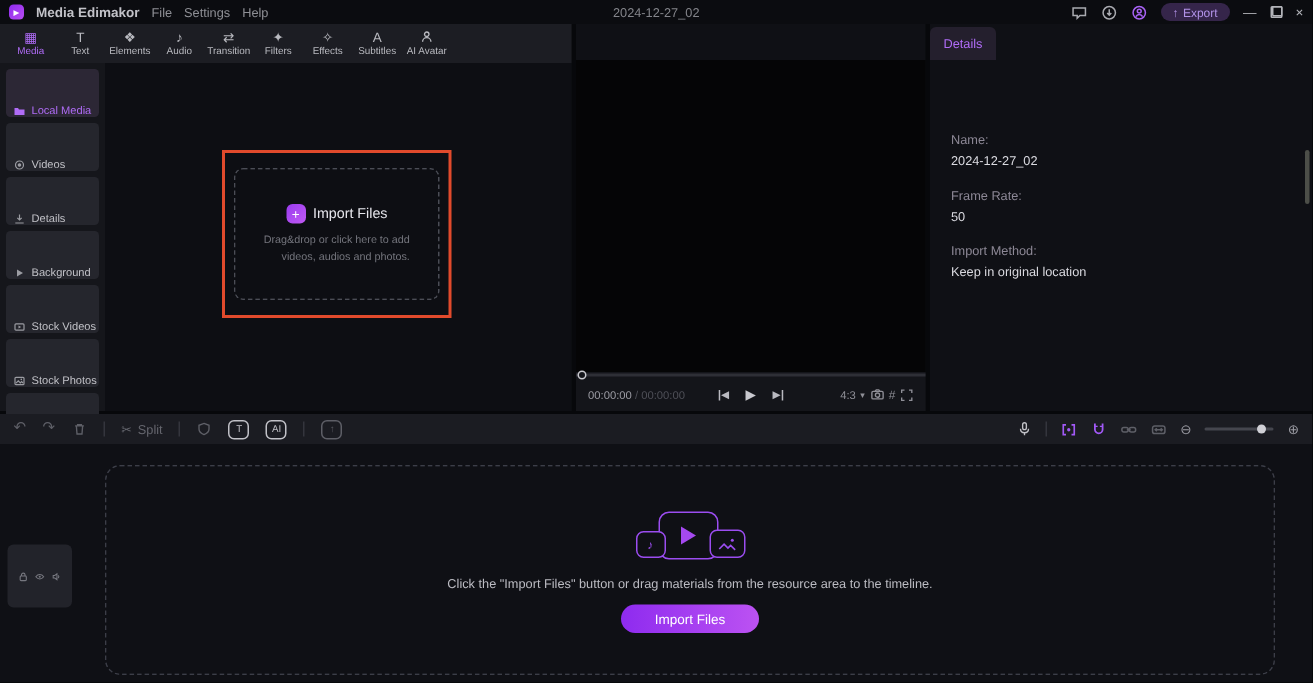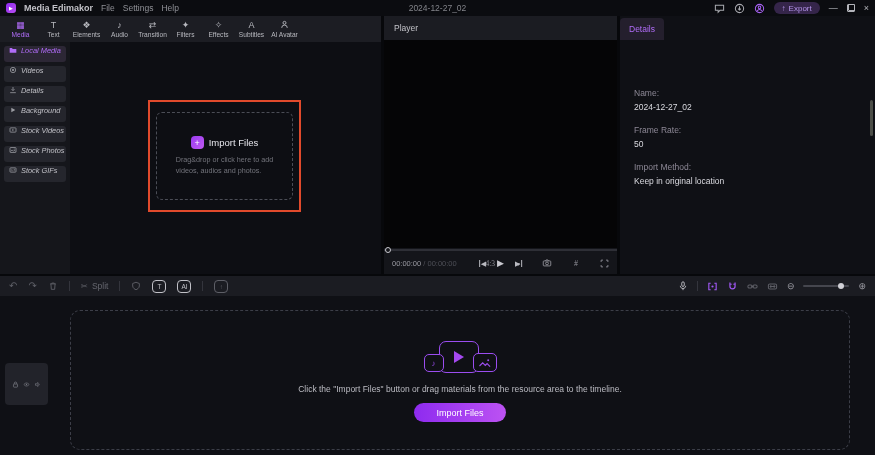--- a/index.html
+++ b/index.html
@@ -34,53 +34,53 @@
   
   .ribbon { position:absolute; left:0; top:0; width:381px; height:26px; background:#1c1d23;
             display:flex; align-items:center; padding-left:4px; }
   .rtab { width:33px; display:flex; flex-direction:column; align-items:center; gap:1px; color:#b8b9bf; cursor:pointer; }
   .rtab .ri { font-size:9px; line-height:10px; height:10px; }
   .rtab .rl { font-size:6.6px; }
   .rtab.active { color:#b06cf7; }
 
   
   .sidebar { position:absolute; left:0; top:26px; width:70px; height:232px; background:#15161b; padding-top:4px; }
-  .sb-item { margin:0 4px 4px 4px; height:16px; border-radius:3px; background:#25262d;
-             display:flex; align-items:flex-start; gap:4px; padding-left:5px; color:#c0c0c6; font-size:7.4px; cursor:pointer;font-style:italic; }
+  .sb-item { margin:0 4px 4px 4px; height:32px; border-radius:3px; background:#25262d;
+             display:flex; align-items:flex-end; gap:4px; padding-left:5px; color:#c0c0c6; font-size:7.4px; cursor:pointer; }
   .sb-item .svgi { color:#9b9ca2; }
   .sb-item.active { background:#2c2735; color:#b06cf7; }
   .sb-item.active .svgi { color:#b06cf7; }
 
   .media-content { position:absolute; left:70px; top:26px; width:311px; height:232px; background:#0d0e13; }
   .annotation-box { position:absolute; left:78px; top:58px; width:153px; height:112px; border:2px solid #e14a2c; }
   .import-drop { position:absolute; left:6px; top:10px; width:137px; height:88px; border:1px dashed #4b4d56; border-radius:6px;
                  display:flex; flex-direction:column; align-items:center; justify-content:center; cursor:pointer; }
   .imp-row { display:flex; align-items:center; gap:5px; }
   .plus-sq { width:13px; height:13px; border-radius:4px; background:linear-gradient(135deg,#9a3bf0,#c05af2);
              color:#fff; font-size:9px; display:flex; align-items:center; justify-content:center; }
   .imp-title { font-size:9.5px; color:#e6e6ec; }
-  .imp-cap { margin-top:6px; font-size:7.2px; color:#73747c; text-align:left; line-height:1.45; }
+  .imp-cap { margin-top:6px; font-size:7.2px; color:#73747c; text-align:right; line-height:1.45; }
 
   
   .player-head { height:24px; background:#1b1c22; display:flex; align-items:center; padding-left:10px;
                  font-size:8.5px; color:#c3c3c9; }
   .video-area { position:absolute; left:0; top:24px; width:233px; height:208px; background:#050506; }
   .player-ctrl { position:absolute; left:0; bottom:0; width:233px; height:26px; background:#14151a; }
   .scrub-track { position:absolute; left:0; top:1px; width:233px; height:2px; background:#2e2f36; cursor:pointer; }
   .scrub-handle { position:absolute; left:1px; top:-2px; width:6px; height:6px; border-radius:50%;
                   background:#14151a; border:1.5px solid #c9c9cf; }
   .pc-row { position:absolute; left:0; top:6px; width:233px; height:18px; display:flex; align-items:center; padding:0 8px; }
   .time-cur { font-size:7.5px; color:#9b9ba3; }
   .time-tot { font-size:7.5px; color:#4e4f57; }
   .transport { position:absolute; left:50%; transform:translateX(-50%); display:flex; align-items:center; gap:11px; }
   .fr-btn { font-size:7px; color:#b9b9c0; cursor:pointer; line-height:1; }
   .fr-btn.prev { border-left:1px solid #b9b9c0; padding-left:1px; }
   .fr-btn.next { border-right:1px solid #b9b9c0; padding-right:1px; }
   .play-btn { font-size:9px; color:#c9c9cf; cursor:pointer; line-height:1; }
-  .pc-right { margin-left:auto; display:flex; align-items:center; gap:22px; color:#8f8f97;font-family:Liberation Serif, serif; }
+  .pc-right { margin-left:auto; display:flex; align-items:center; gap:3px; color:#8f8f97; }
   .ratio { font-size:7.5px; }
   .caret { font-size:6px; }
   .grid-glyph { font-size:8px; }
 
   
   .details-tab { position:absolute; left:0; top:2px; width:44px; height:22px; background:#241f2d;
                  border-radius:4px 4px 0 0; display:flex; align-items:center; justify-content:center;
                  color:#b06cf7; font-size:8.5px; cursor:pointer; }
   .details-body { position:absolute; left:14px; top:40px;margin-top:32px; }
   .dfield { margin-bottom:13px; }
@@ -292,23 +292,20 @@
           <div class="imp-cap">
             <div>Drag&amp;drop or click here to add</div>
             <div>videos, audios and photos.</div>
           </div>
         </div>
       </div>
     </div>
   </div>
 
   <div class="panel panel-player">
-    <div class="player-head">
-      <span>Player</span>
-    </div>
     <div class="video-area"></div>
     <div class="player-ctrl">
       <div class="scrub-track">
         <div class="scrub-handle"></div>
       </div>
       <div class="pc-row">
         <span class="time-cur">00:00:00</span>
         <span class="time-tot">&nbsp;/&nbsp;</span>
         <span class="time-tot">00:00:00</span>
         <span class="transport">

